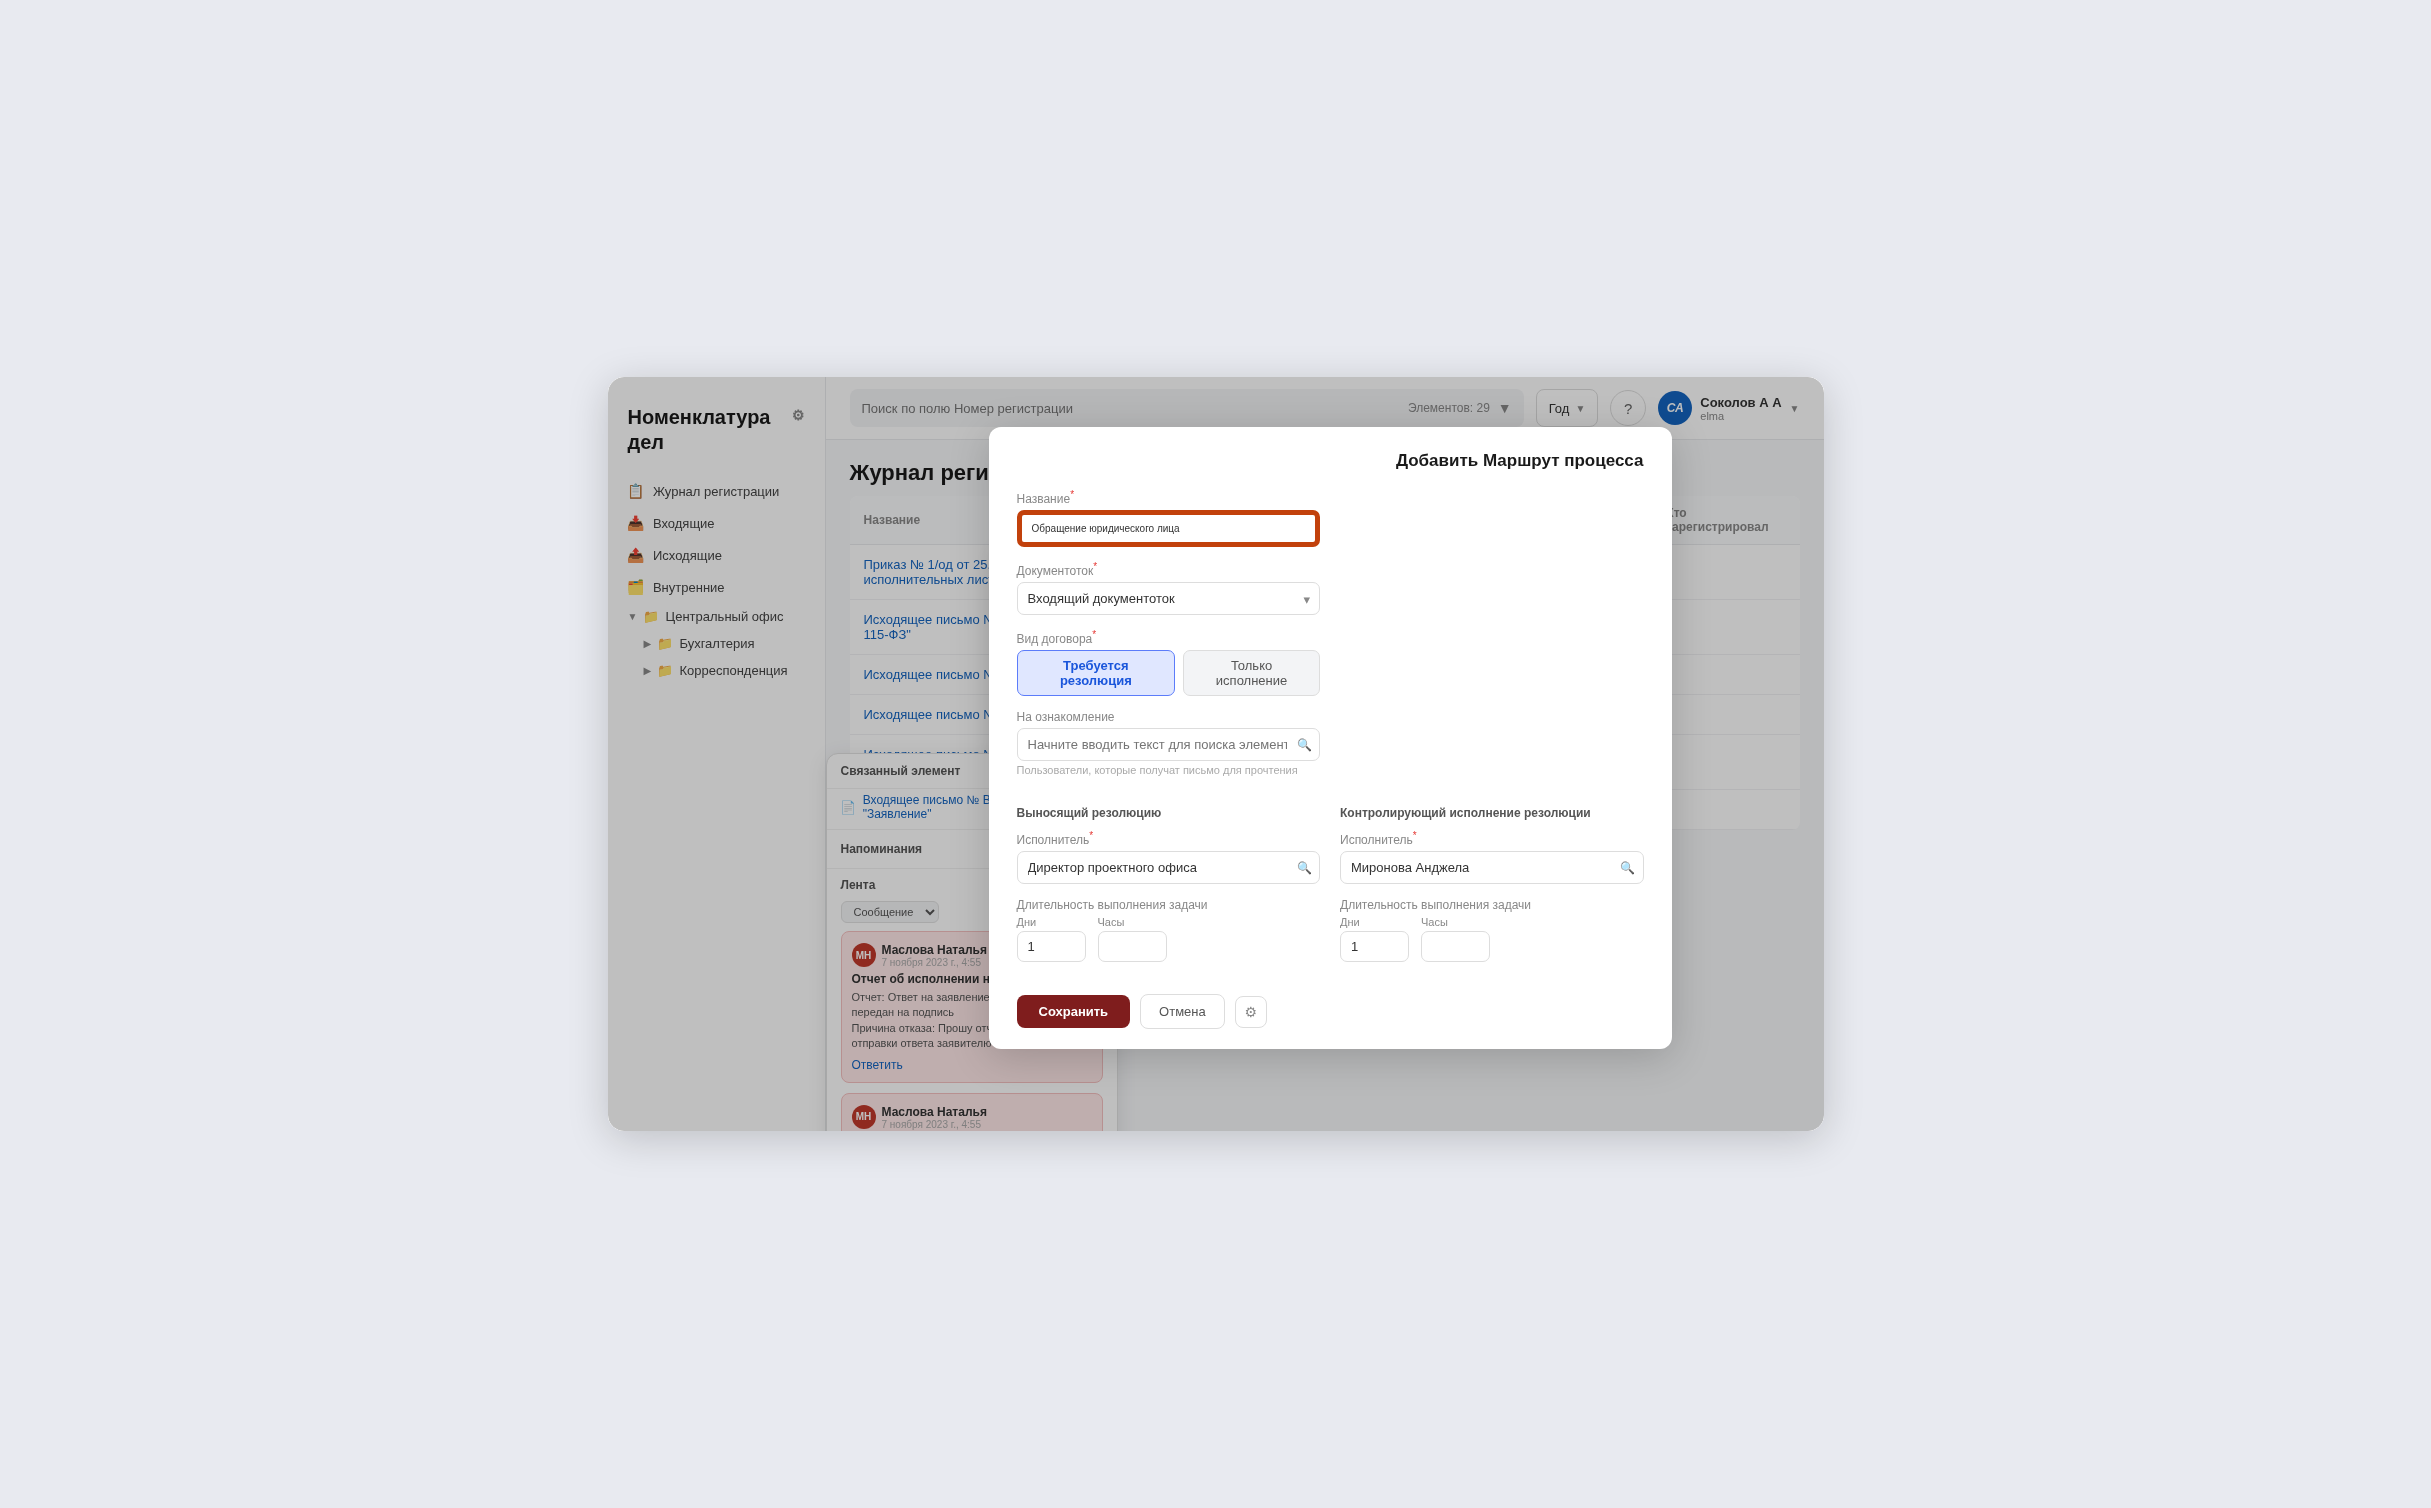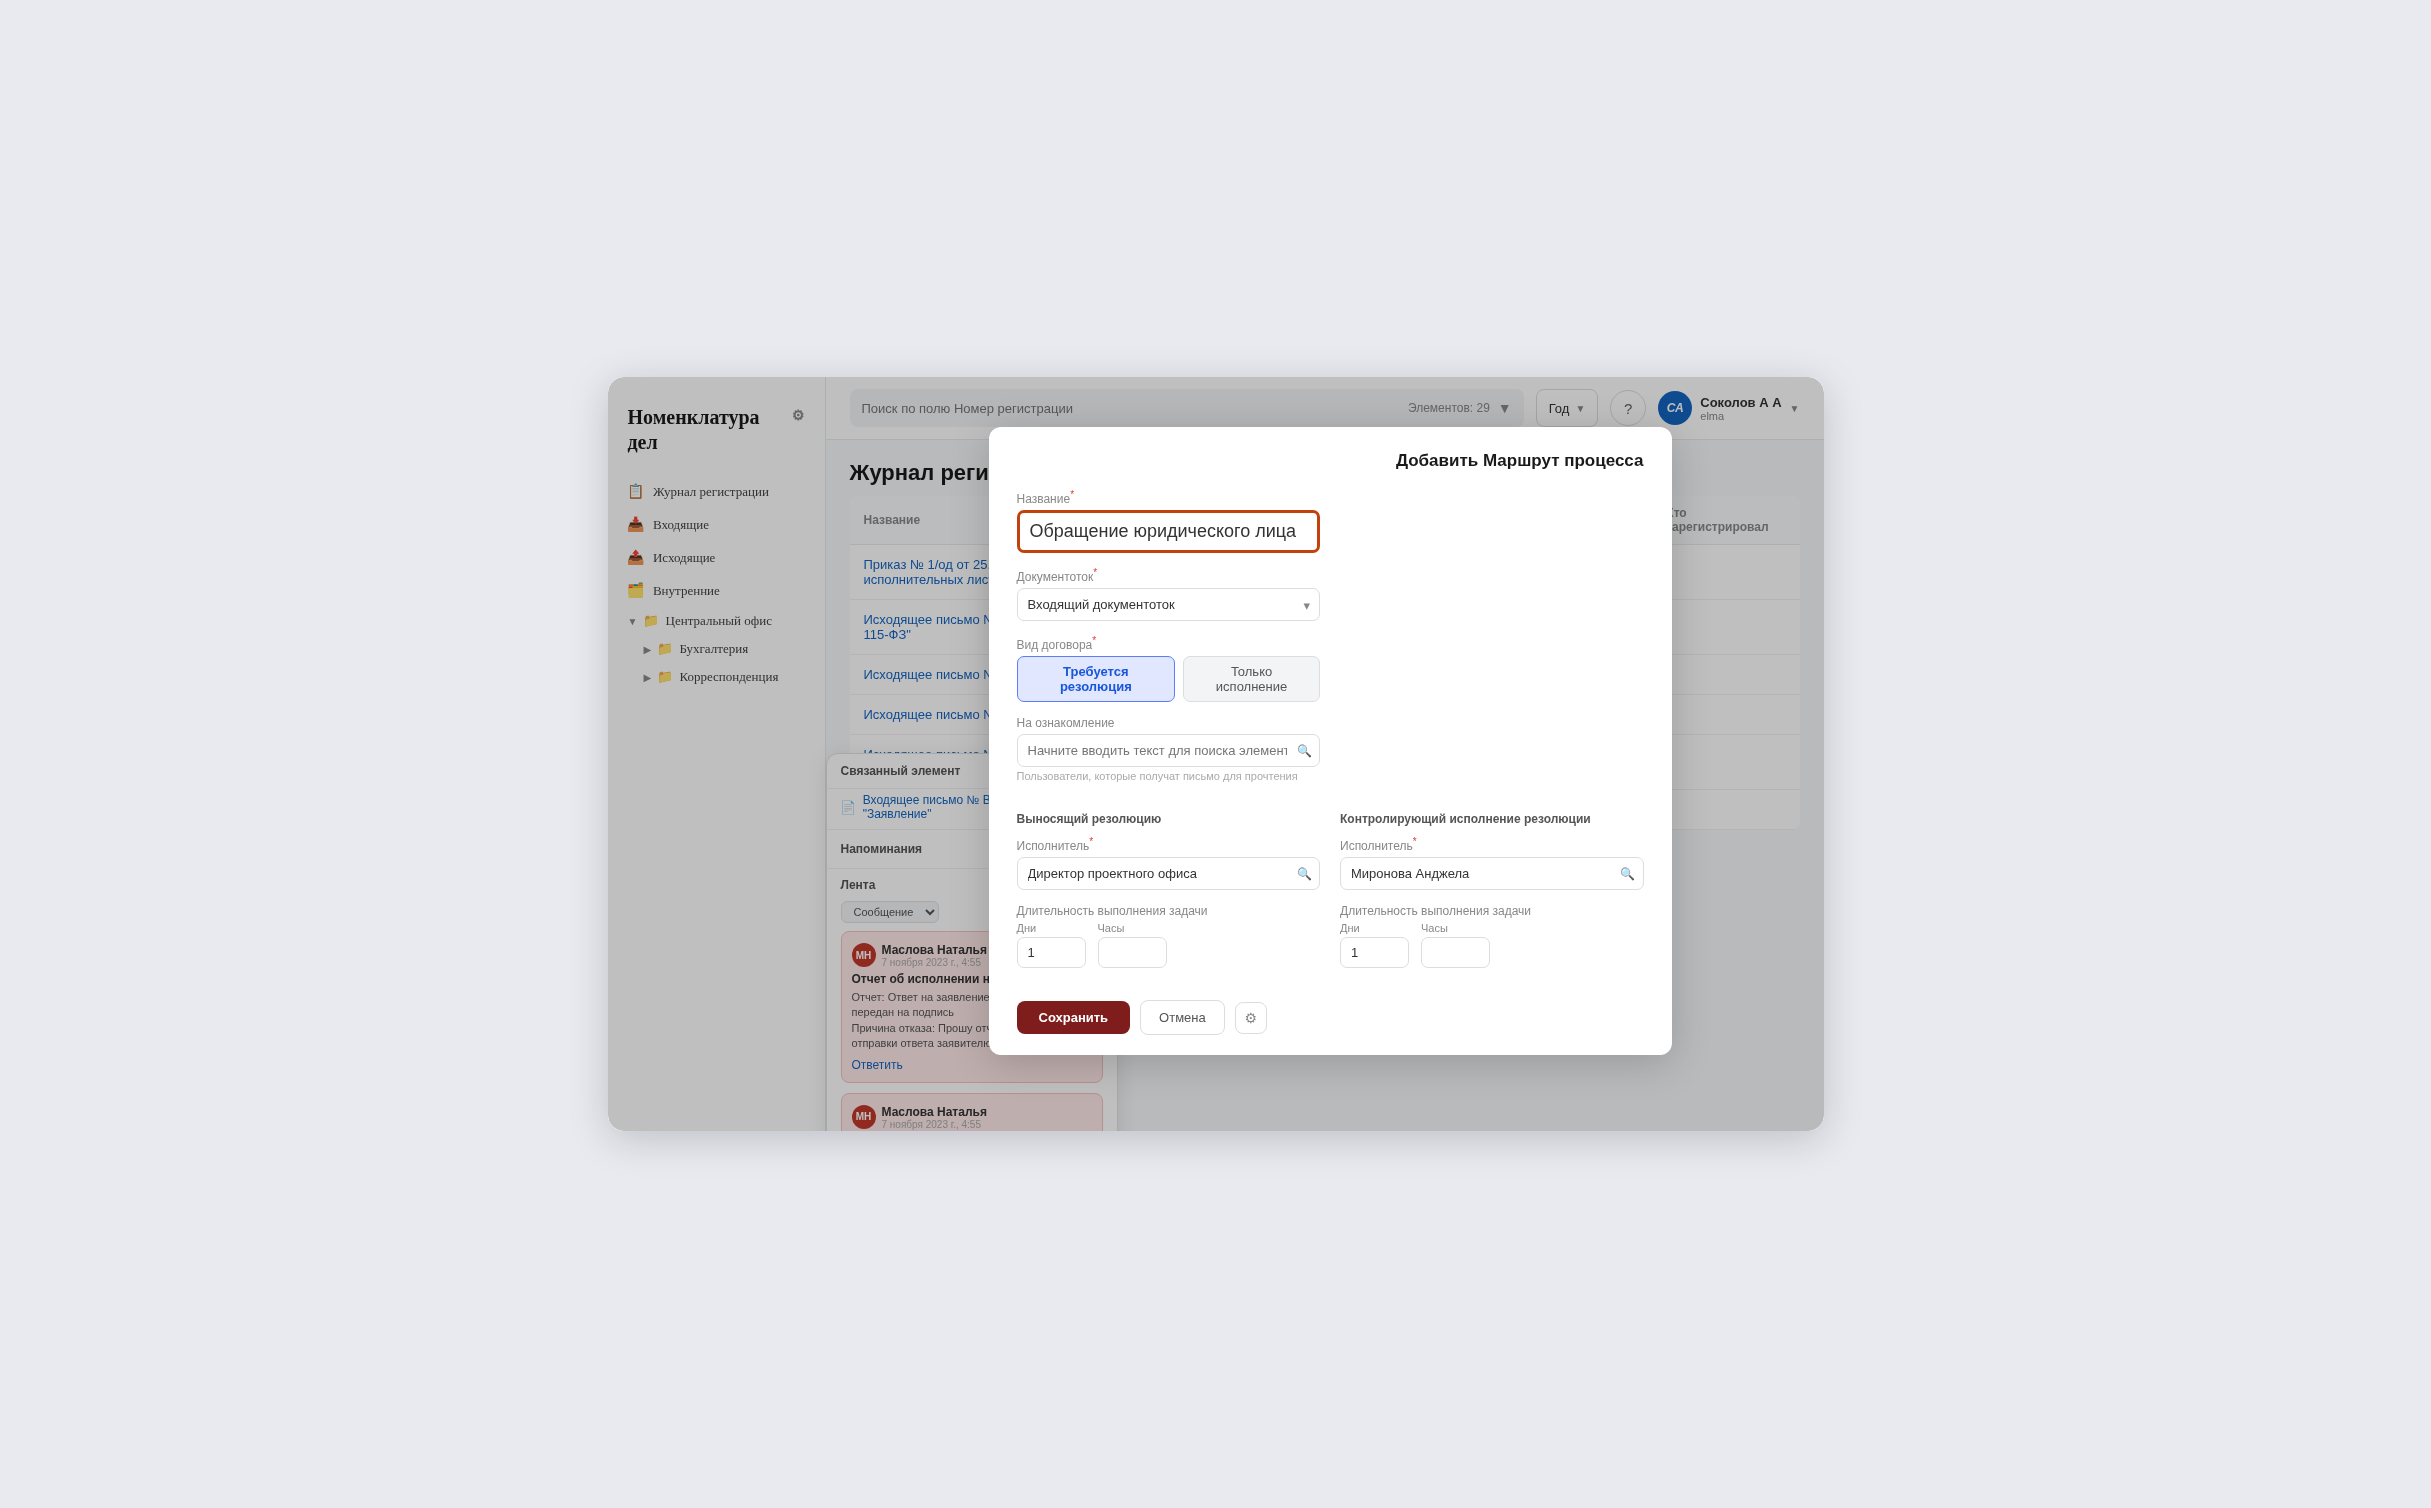--- a/index.html
+++ b/index.html
@@ -26,21 +26,20 @@
     }
     
     .sidebar {
       width: 218px;
       min-width: 218px;
       background: #fff;
       border-right: 1px solid #e8eaed;
       padding: 28px 0 20px 0;
       display: flex;
       flex-direction: column;
-      font-family: Liberation Serif, serif;
     }
     .sidebar-title {
       font-size: 20px;
       font-weight: 700;
       color: #1a1a1a;
       padding: 0 20px 20px 20px;
       line-height: 1.25;
       display: flex;
       align-items: flex-start;
       gap: 6px;
@@ -362,24 +361,24 @@
       padding: 24px 28px 20px;
       z-index: 25;
       pointer-events: all;
     }
     .modal-title { font-size: 17px; font-weight: 700; color: #1a1a1a; margin-bottom: 18px; text-align: right; }
     .form-row { margin-bottom: 14px; }
     .form-label { font-size: 12px; color: #888; margin-bottom: 4px; }
     .form-label sup { color: #e53935; }
     .form-input {
       width: 100%;
-      border: 3px solid #c2410c;
+      border: 5px solid #c2410c;
       border-radius: 7px;
       padding: 8px 10px;
-      font-size: 18px;
+      font-size: 10px;
       color: #333;
       background: #fff;
     }
     .form-select {
       width: 100%;
       border: 1px solid #ddd;
       border-radius: 7px;
       padding: 8px 10px;
       font-size: 13px;
       color: #333;

